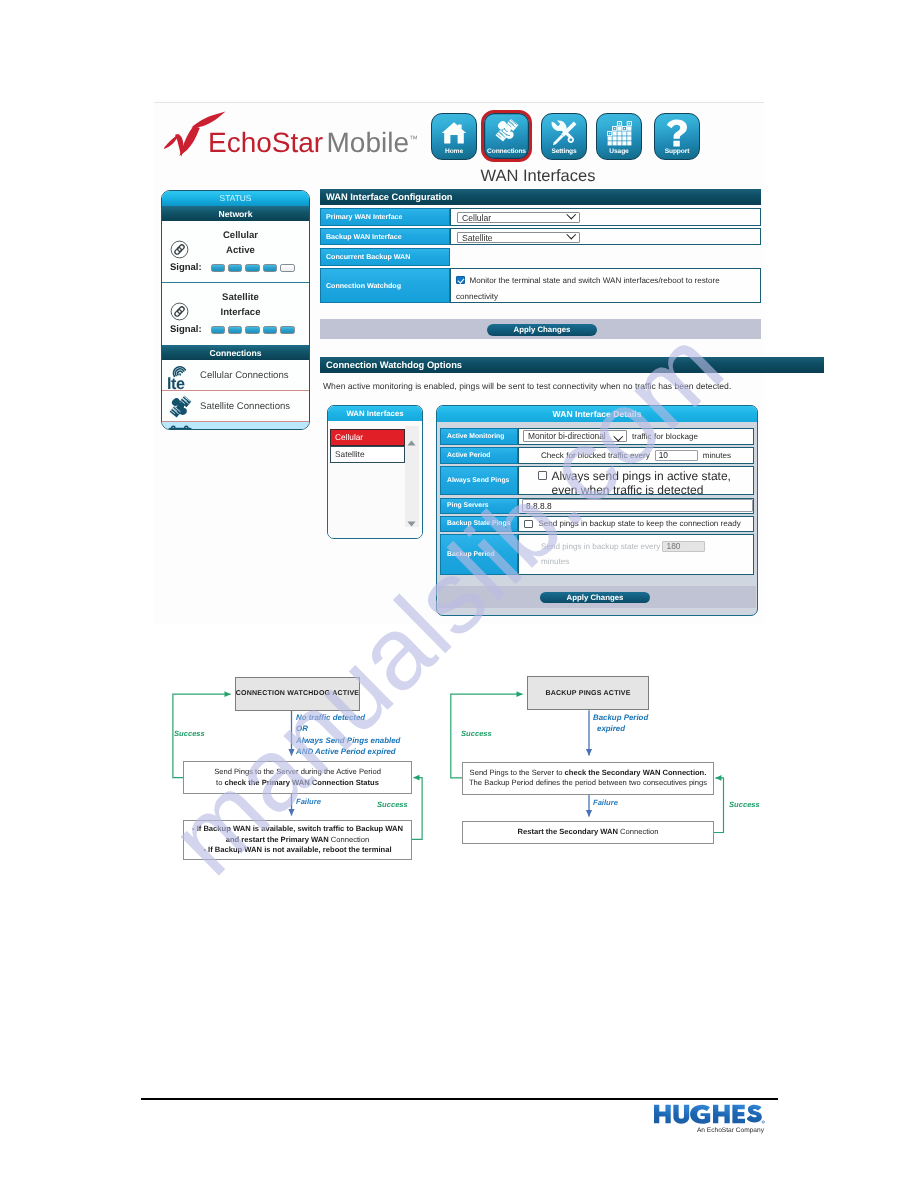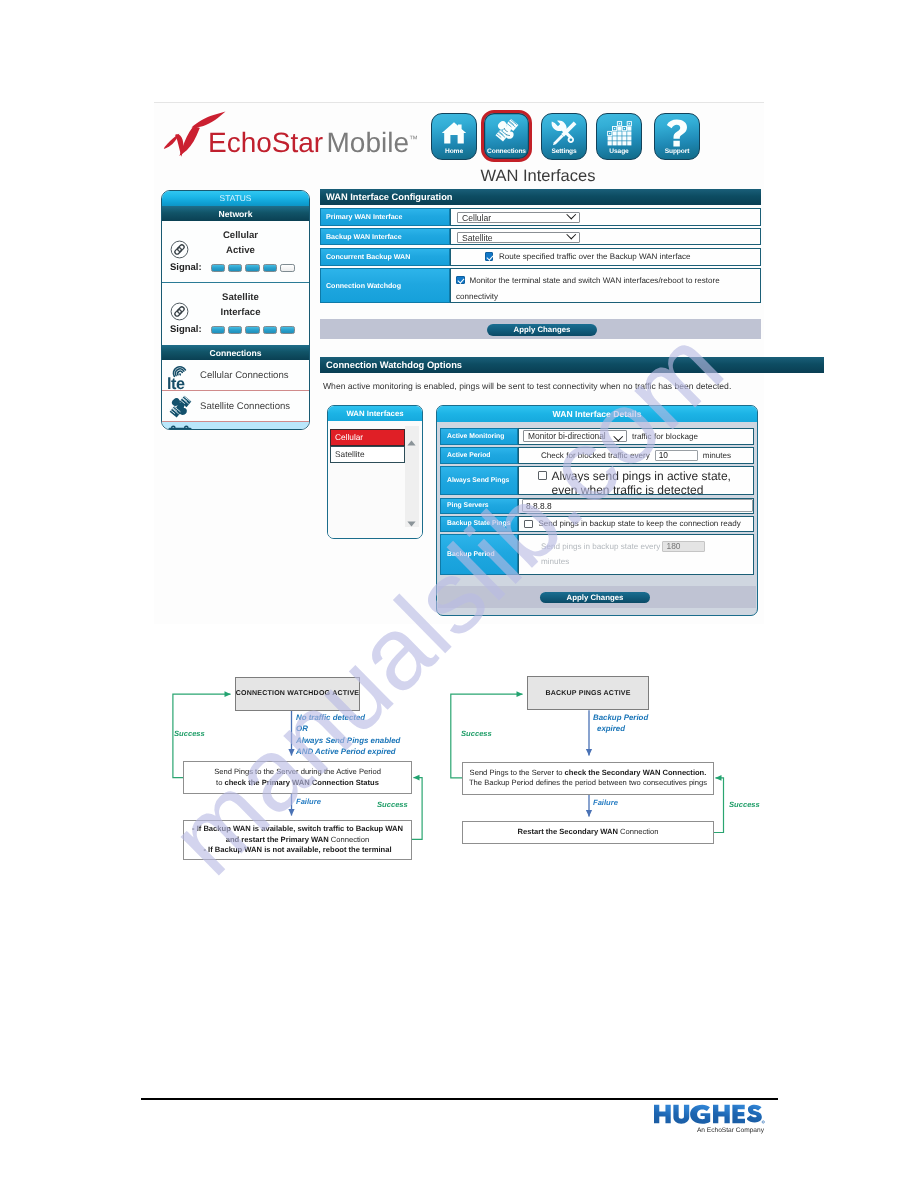--- a/index.html
+++ b/index.html
@@ -436,26 +436,20 @@
         </div>
       </div>
       <div class="crow" style="height:17px">
         <div class="clabel">Backup WAN Interface</div>
         <div class="cfield">
           <span class="selwrap"><select class="sel" style="width:123px"><option>Satellite</option></select></span>
         </div>
       </div>
       <div class="crow" style="height:18px">
         <div class="clabel">Concurrent Backup WAN</div>
-        <div class="cfield" style="justify-content:center;padding-left:0;padding-right:36px">
-          <span class="ckrow">
-              <span class="ck on"></span>
-              <span style="margin-left:6px">Route specified traffic over the Backup WAN interface</span>
-            </span>
-        </div>
       </div>
       <div class="crow" style="height:35px">
         <div class="clabel">Connection Watchdog</div>
         <div class="cfield" style="padding-left:5px;padding-right:2px;display:block">
           <span class="ckrow" style="line-height:16px;display:block;padding-top:4px"><span class="ck on" style="display:inline-block;vertical-align:-1px"></span><span style="margin-left:5px">Monitor the terminal state and switch WAN interfaces/reboot to restore connectivity</span></span>
         </div>
       </div>
     </div>
     <div id="applybar1">
       <div class="applybtn" style="left:167px">Apply Changes</div>

